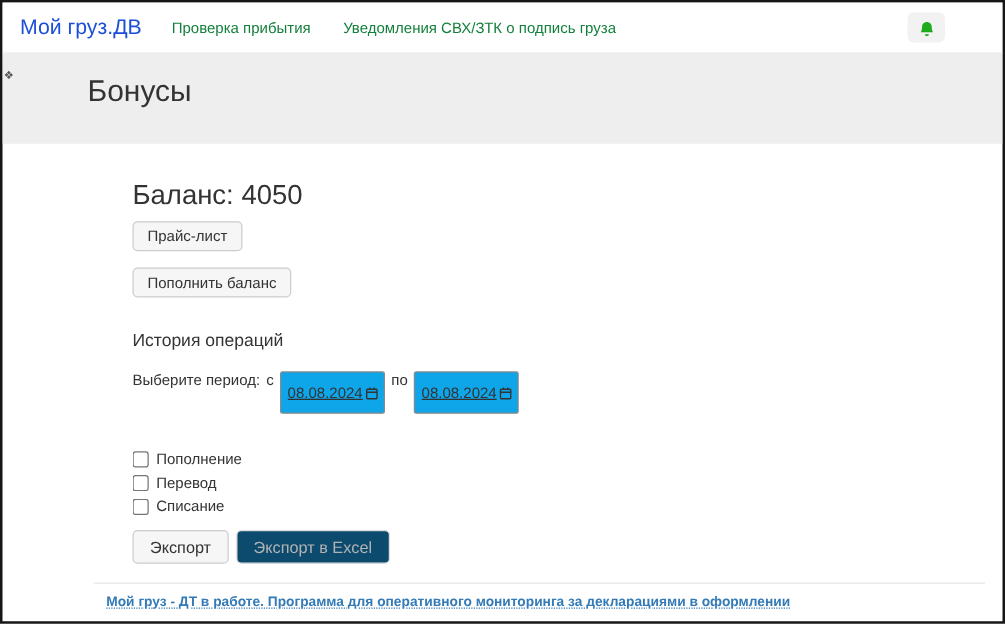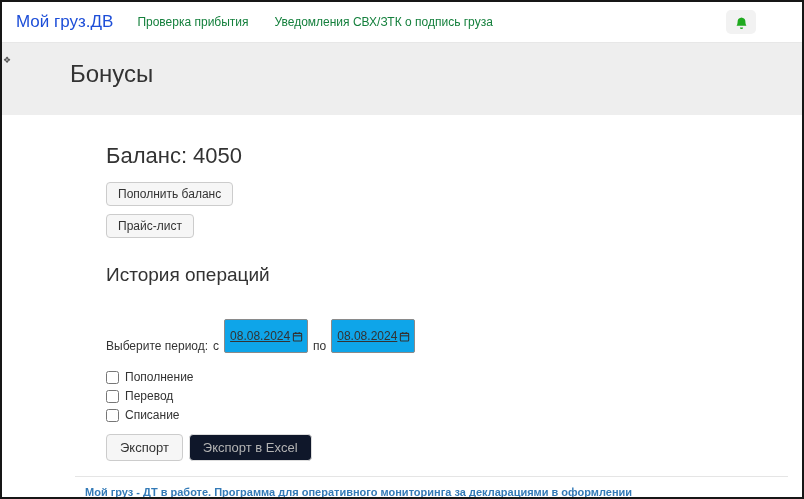--- a/index.html
+++ b/index.html
@@ -54,43 +54,43 @@
     font-size: 12px; color: #333;
     background: #f6f6f6;
     border: 1px solid #ccc;
     border-radius: 4px;
     padding: 4px 11px;
     cursor: pointer;
   }
   .btn-block { display: block; }
   .btn-topup { margin-top: 13px; }
   .btn-price { margin-top: 8px; }
-  .history-title { font-size: 19px; font-weight: 400; color: #333; margin-top: 26px; }
-  .period-row { margin-top: 33px; display: flex; align-items: flex-end; font-size: 12px; color: #333; }
+  .history-title { font-size: 14px; font-weight: 400; color: #333; margin-top: 26px; }
+  .period-row { margin-top: 17px; display: flex; align-items: flex-start; font-size: 12px; color: #333; }
   .period-row .w { margin-right: 5px; }
   .date-input {
     display: inline-flex; align-items: center;
     border: 1px solid #8a8a8a; border-radius: 2px;
     background: #0ea5e9; padding: 2px 4px 2px 5px;
     margin: 0 5px; height: 34px; cursor: text; text-decoration: underline;
   }
   .date-input input {
     border: none; outline: none; width: 62px;
     font-family: "Liberation Sans", sans-serif;
     font-size: 12px; color: #333; background: transparent;
   }
   .date-input svg { cursor: pointer; flex: none; }
-  .checks { margin-top: 17px; }
+  .checks { margin-top: 29px; }
   .check-row { display: flex; align-items: center; font-size: 12px; margin: 0 0 5px 0; }
   .check-row input { width: 13px; height: 13px; margin-right: 6px; cursor: pointer; }
   .actions { margin-top: 12px; display: flex; align-items: center; }
   .btn-show { font-size: 13px; padding: 5px 13px; }
   .btn-export {
     font-size: 13px; padding: 5px 13px; margin-left: 6px;
-    color: #b3b3b3; background: #0f172a; border-color: #ddd; cursor: default;
+    color: #b3b3b3; background: #0c4a6e; border-color: #ddd; cursor: default;
   }
   
   .footer {
     margin: 15px 14px 0 73px;
     border-top: 1px solid #e5e5e5;
     padding: 9px 0 0 10px;
     font-size: 11px; line-height: 13px; color: #333;
   }
   .footer p { margin: 0 0 20px 0; }
   .footer a { color: #337ab7; cursor: pointer; text-decoration: none; }
@@ -114,22 +114,22 @@
 
 </div>
 
 <div class="page-header">
   <h1>Бонусы</h1>
 </div>
 <span class="edge-widget">❖</span>
 
 <div class="main">
   <div class="balance-title">Баланс: 4050</div>
+  <button class="btn btn-block btn-price">Прайс-лист</button>
   <button class="btn btn-block btn-topup">Пополнить баланс</button>
-  <button class="btn btn-block btn-price">Прайс-лист</button>
 
   <div class="history-title">История операций</div>
 
   <div class="period-row">
     <span class="w">Выберите период:</span>
     <span>с</span>
     <span class="date-input">
       <input type="text" value="08.08.2024" style="">
       <svg width="11" height="11" viewBox="0 0 16 16" fill="none" stroke="#333" stroke-width="1.6">
         <rect x="2" y="3.5" width="12" height="11" rx="1"></rect>

